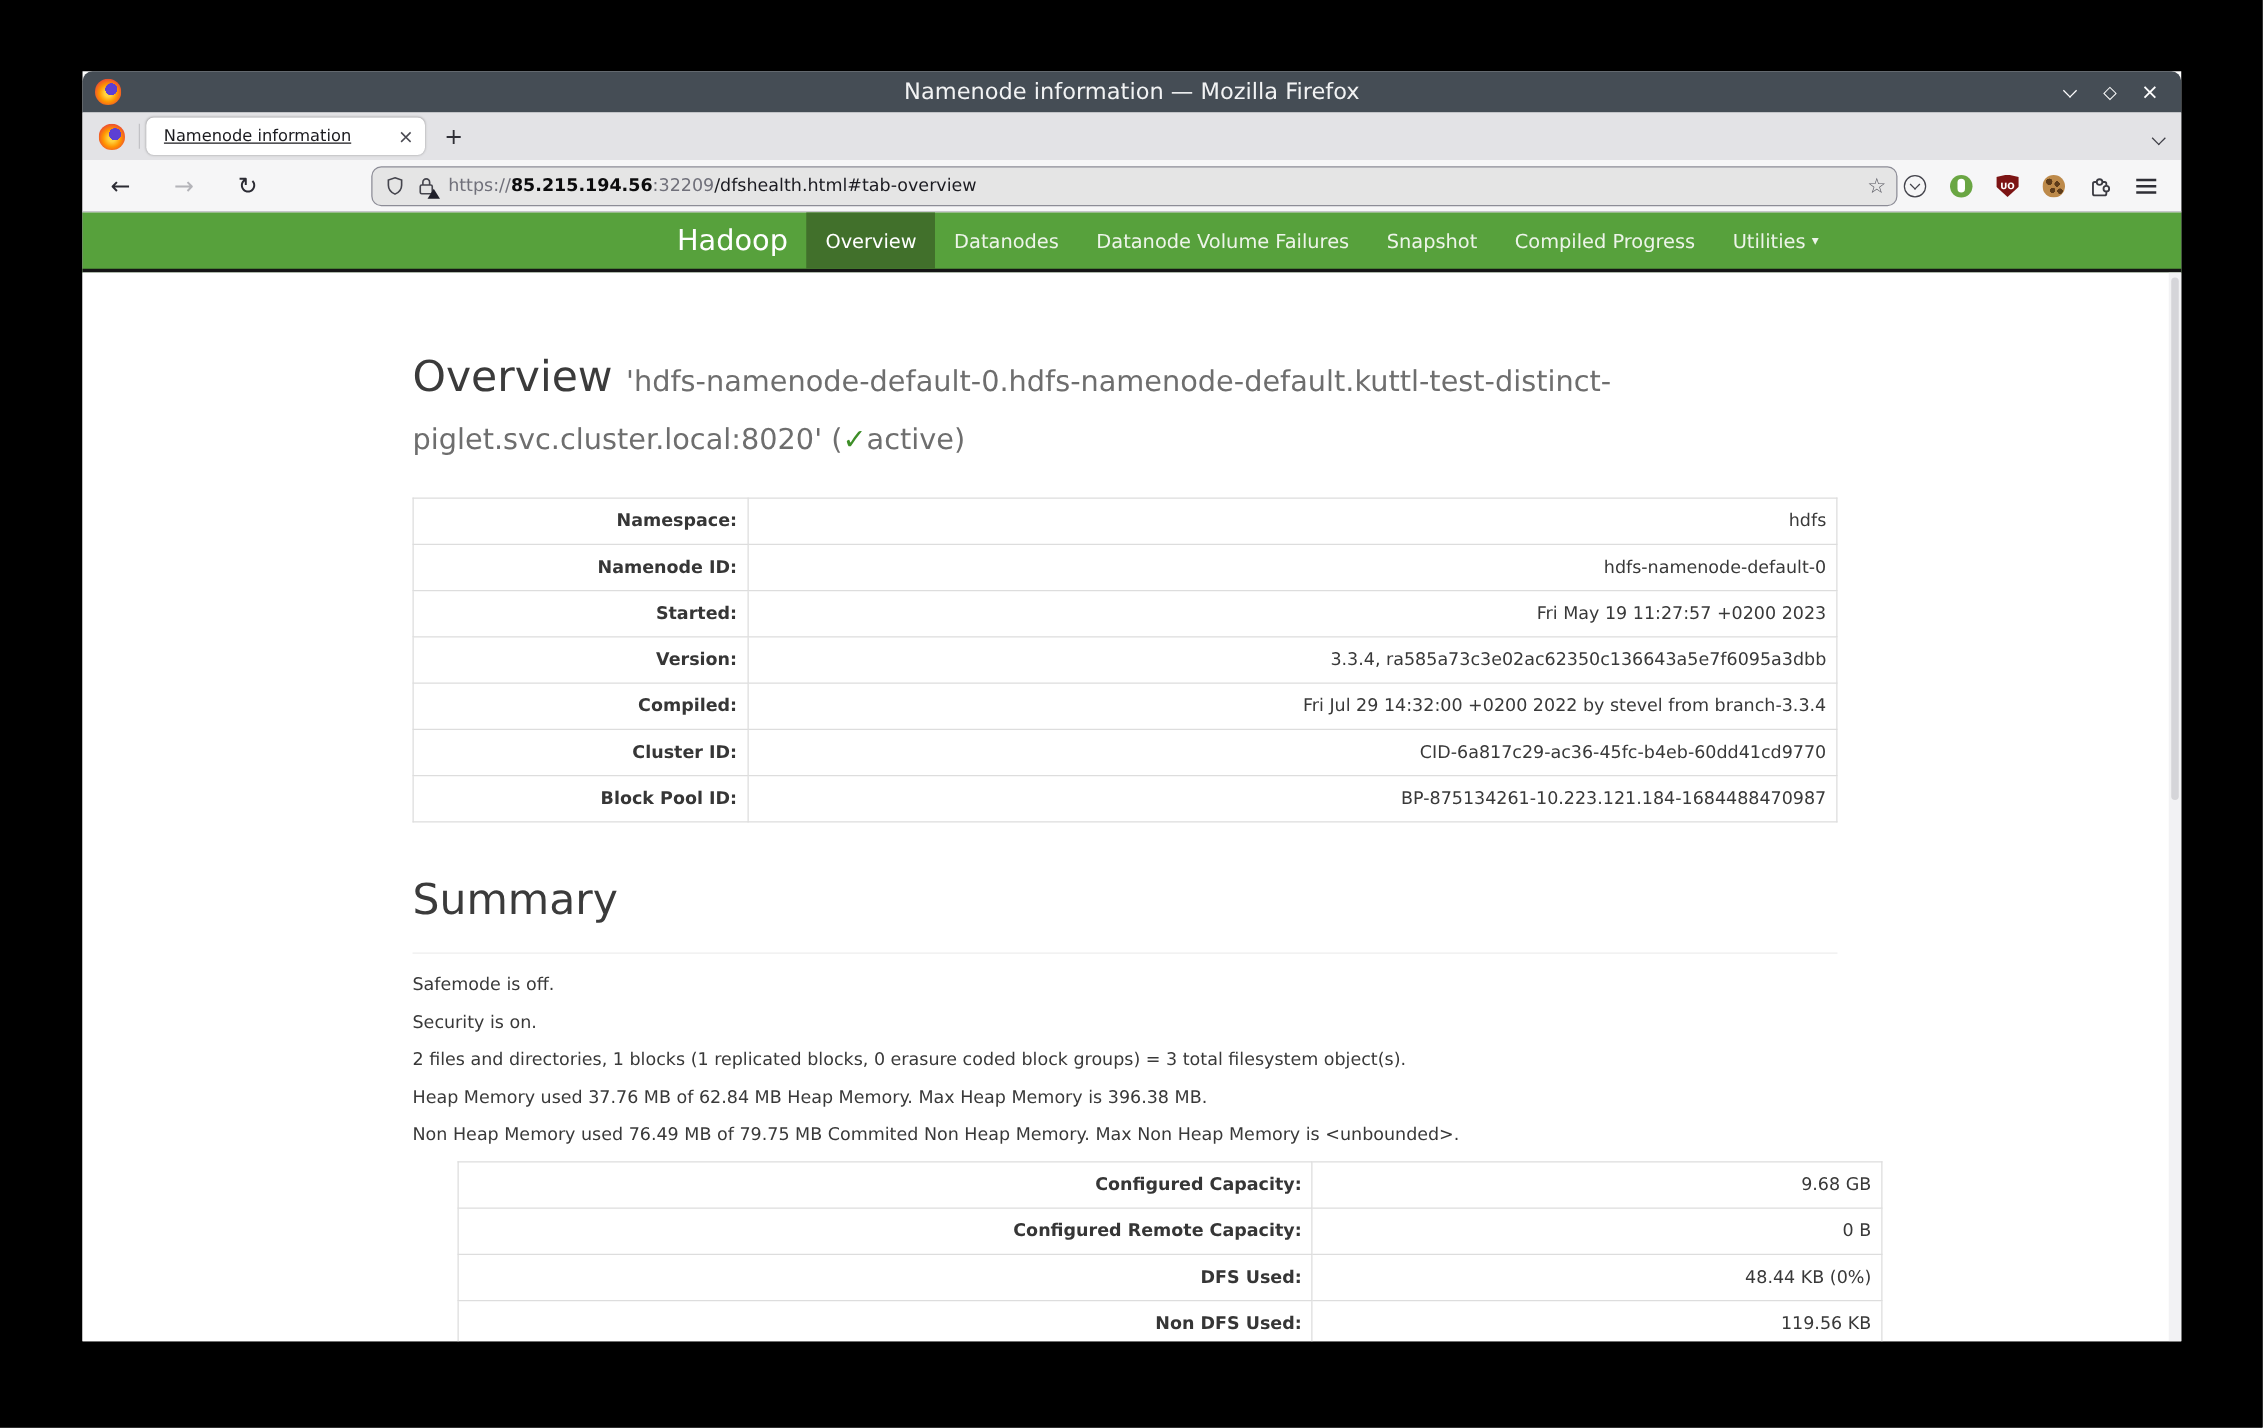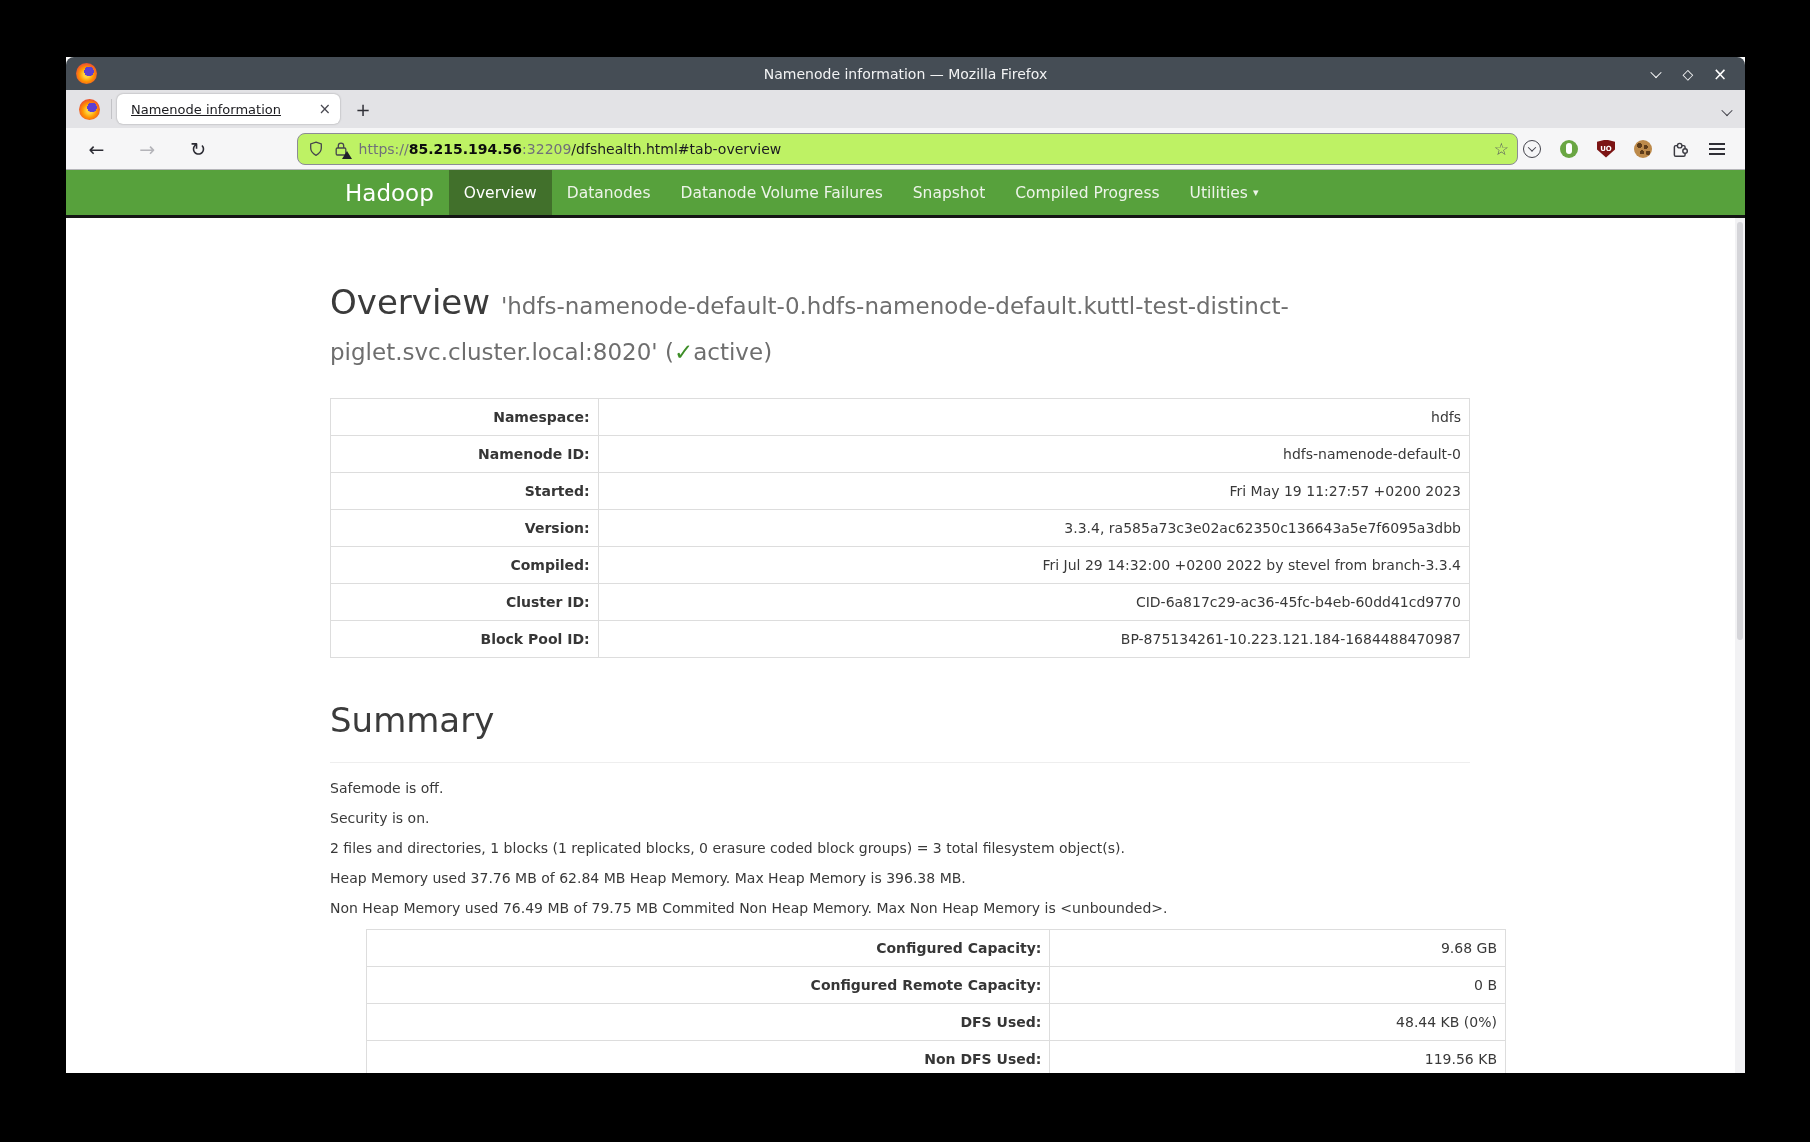--- a/index.html
+++ b/index.html
@@ -5,21 +5,21 @@
   html,body{margin:0;padding:0;background:#000;}
   *{box-sizing:border-box;font-family:"DejaVu Sans",sans-serif;}
   .canvas{position:relative;width:1810px;height:1142px;background:#000;overflow:hidden;}
 
   
   .window{position:absolute;left:66px;top:57px;width:1679px;height:1016px;display:flex;flex-direction:column;background:#fff;}
 
   
   .titlebar{height:33px;background:#454d55;display:flex;align-items:center;position:relative;border-radius:8px 8px 0 0;flex:0 0 33px;}
   .titlebar .fx-logo{margin-left:10px;}
-  .win-title{position:absolute;left:0;right:0;text-align:center;color:#f2f3f4;font-size:14px;}
+  .win-title{position:absolute;left:0;right:0;text-align:center;color:#f2f3f4;font-size:18px;}
   .win-controls{margin-left:auto;display:flex;align-items:center;gap:10px;padding-right:14px;z-index:2;}
   .winbtn{width:22px;height:22px;display:flex;align-items:center;justify-content:center;color:#fff;font-size:14px;cursor:default;}
   .chev{display:inline-block;width:8px;height:8px;border-right:1.6px solid #fff;border-bottom:1.6px solid #fff;transform:rotate(45deg) translate(-1px,-1px);}
   .chev.dark{border-color:#3e3e46;}
   .fx-logo{width:21px;height:21px;border-radius:50%;flex:0 0 21px;
     background:
       radial-gradient(circle at 62% 40%, #5d3fd3 0 26%, rgba(0,0,0,0) 27%),
       radial-gradient(circle at 50% 55%, #ffd23e 0 18%, #ff9500 45%, #f0562a 70%, #d6356f 100%);}
 
   
@@ -31,21 +31,21 @@
   .tab-close{color:#4a4a52;font-size:15px;margin-left:6px;}
   .newtab{width:30px;height:30px;margin-left:8px;display:flex;align-items:center;justify-content:center;font-size:18px;color:#2f2f36;border-radius:4px;}
   .tab-overflow{position:absolute;right:14px;top:11px;}
 
   
   .toolbar{height:42px;background:#f6f6f7;border-bottom:1px solid #b6b6ba;display:flex;align-items:center;flex:0 0 42px;}
   .nav-btn{width:34px;height:30px;display:flex;align-items:center;justify-content:center;font-size:19px;color:#2b2b33;border-radius:4px;}
   .nav-btn.first{margin-left:14px;}
   .nav-btn + .nav-btn{margin-left:18px;}
   .nav-btn.disabled{color:#b4b4b9;}
-  .urlbar{margin-left:82px;width:1264px;height:32px;background:#bef264;border:1px solid #8c8c96;border-radius:8px;display:flex;align-items:center;padding:0 8px 0 10px;}
+  .urlbar{margin-left:82px;width:1264px;height:32px;background:#e5e5e5;border:1px solid #8c8c96;border-radius:8px;display:flex;align-items:center;padding:0 8px 0 10px;}
   .urlbar svg{flex:0 0 auto;}
   .lock-wrap{position:relative;margin-left:9px;width:16px;height:16px;}
   .lock-badge{position:absolute;right:-3px;bottom:-2px;width:0;height:0;border-left:5px solid transparent;border-right:5px solid transparent;border-bottom:8px solid #20202a;}
   .url-text{margin-left:10px;font-size:14px;white-space:nowrap;overflow:hidden;flex:1;}
   .url-dim{color:#70707a;}
   .url-host{color:#0c0c0d;font-weight:bold;}
   .url-path{color:#1b1b21;}
   .star{font-size:17px;color:#55555e;margin-left:8px;}
   .right-icons{margin-left:auto;display:flex;align-items:center;gap:9px;padding-right:14px;}
   .ric{width:28px;height:28px;display:flex;align-items:center;justify-content:center;border-radius:4px;}
@@ -59,21 +59,21 @@
       radial-gradient(circle at 30% 30%,#5e3c1a 0 14%,rgba(0,0,0,0) 15%),
       radial-gradient(circle at 65% 40%,#5e3c1a 0 13%,rgba(0,0,0,0) 14%),
       radial-gradient(circle at 45% 68%,#5e3c1a 0 13%,rgba(0,0,0,0) 14%),
       radial-gradient(circle at 78% 72%,#5e3c1a 0 11%,rgba(0,0,0,0) 12%),
       #bd8a4a;}
   .menu-icon{display:flex;flex-direction:column;gap:3px;}
   .menu-icon span{display:block;width:16px;height:2px;background:#2f2f36;}
 
   
   .hnav{height:48px;background:#57a13c;border-bottom:3px solid #151515;flex:0 0 48px;}
-  .hnav-inner{width:1140px;margin-left:264px;height:45px;display:flex;align-items:stretch;}
+  .hnav-inner{width:1140px;margin-left:264px;height:45px;display:flex;align-items:stretch;justify-content:flex-end;}
   .brand{display:flex;align-items:center;padding:0 15px;color:#fff;font-size:23px;}
   .hnav-item{display:flex;align-items:center;padding:0 15px;color:#edf4e9;font-size:15.5px;cursor:default;}
   .hnav-item.active{background:#41702b;color:#fff;}
   .caret{font-size:11px;margin-left:5px;}
 
   
   .content{flex:1;background:#fff;position:relative;overflow:hidden;}
   .container{width:1140px;margin-left:264px;color:#3a3a3a;}
   h1{font-size:34px;font-weight:normal;color:#3b3b3b;margin:0;line-height:1.35;}
   .h1-overview{margin-top:62px;}

